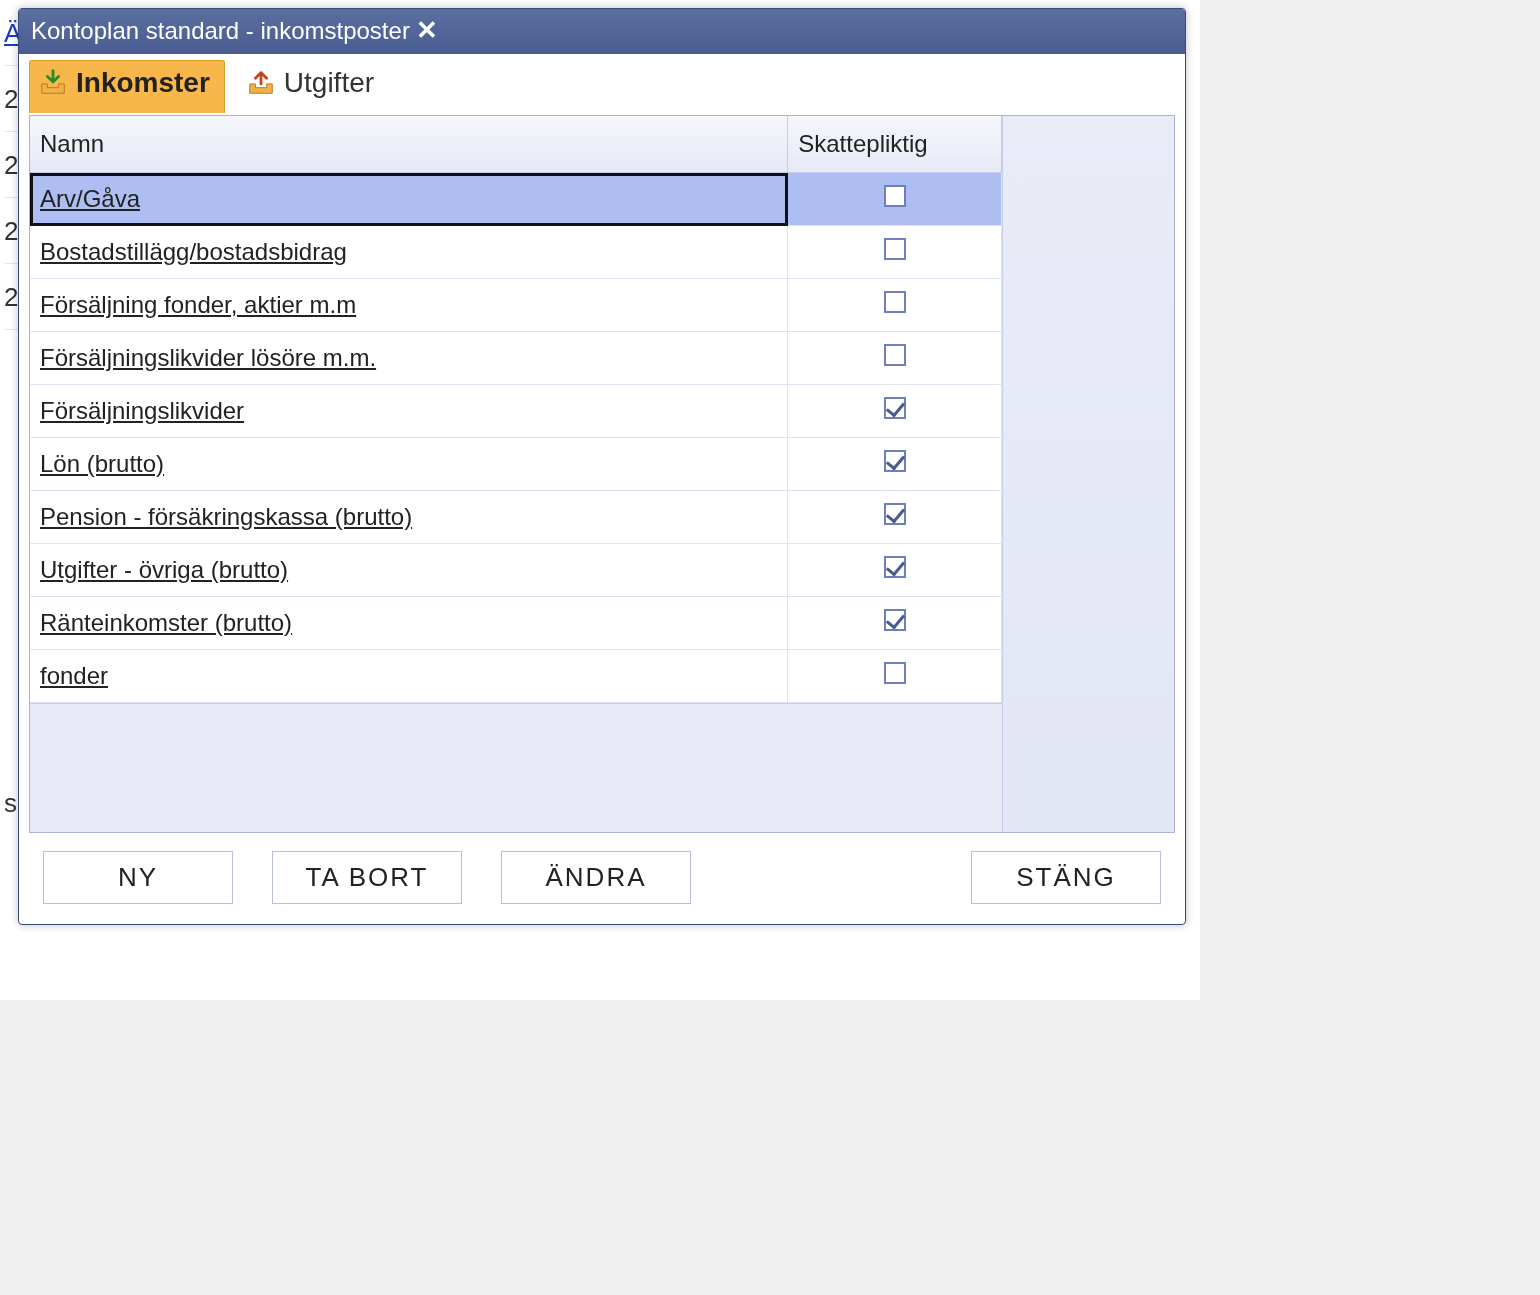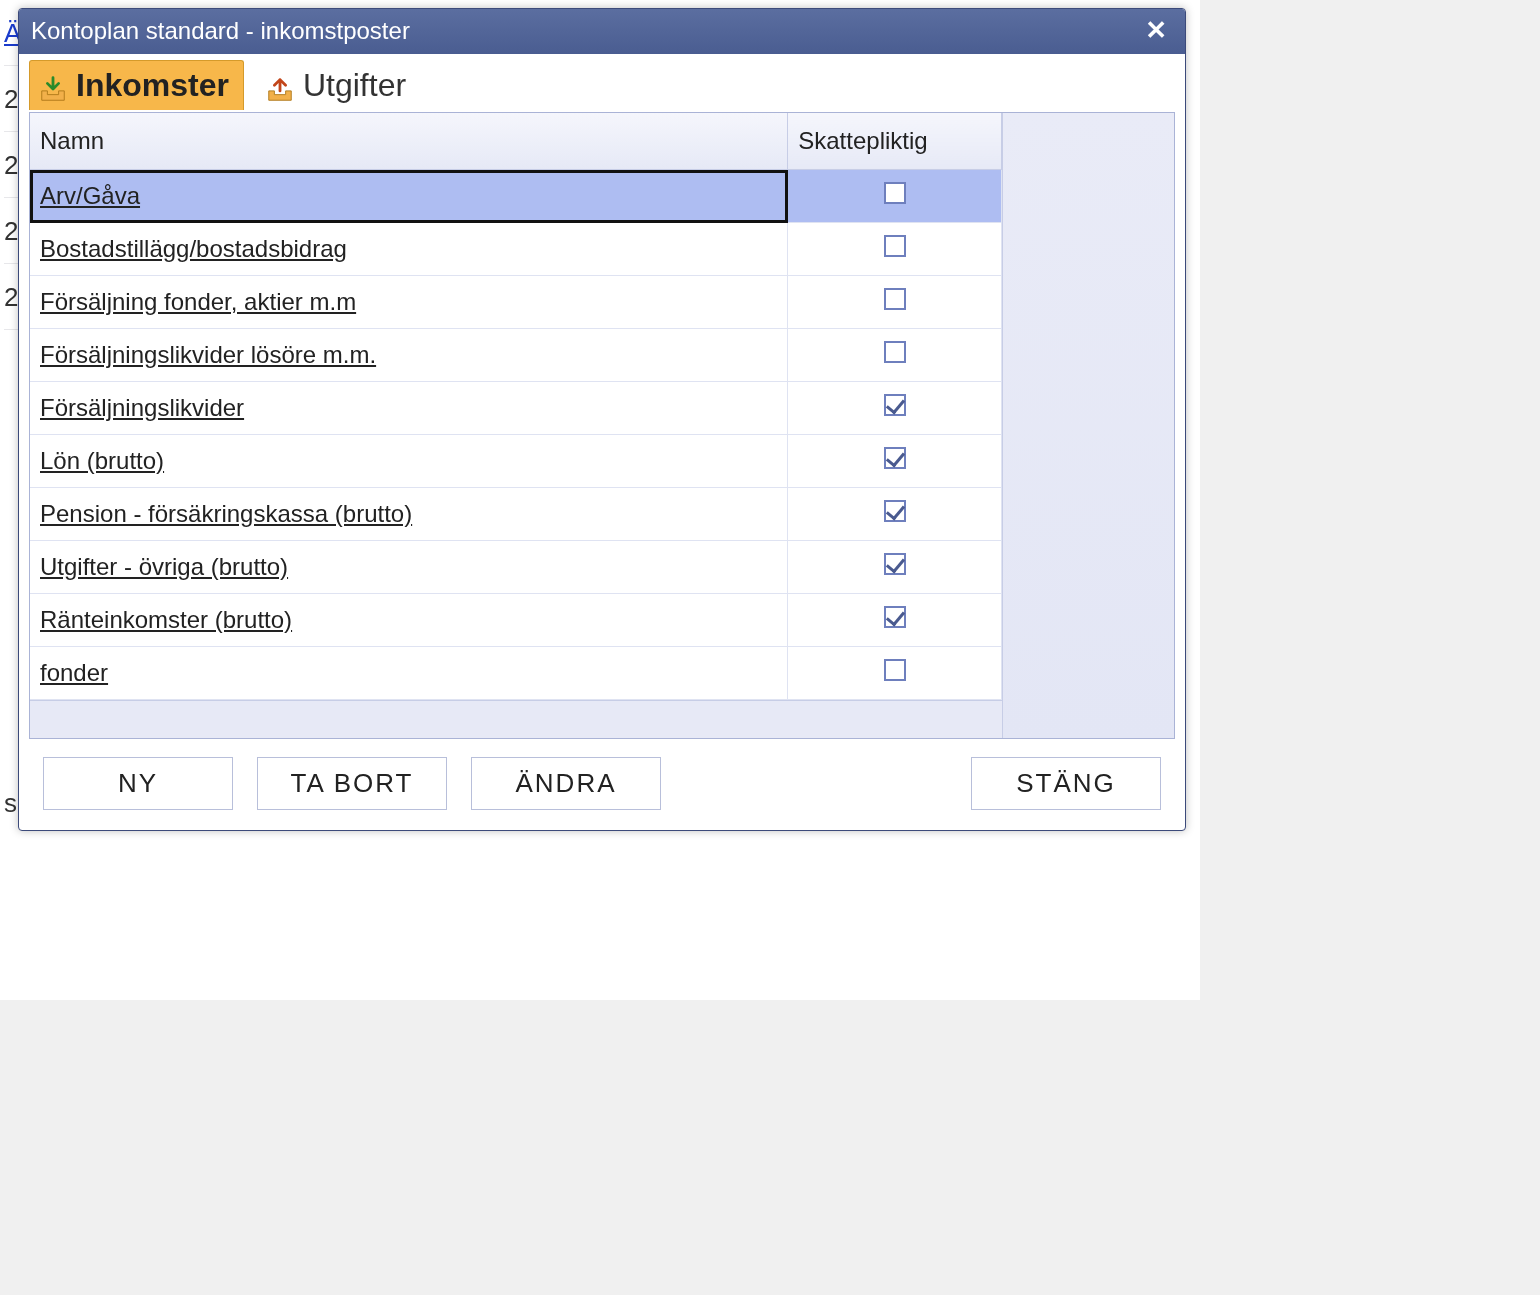--- a/index.html
+++ b/index.html
@@ -31,45 +31,44 @@
     width: 1168px;
     border: 1px solid #3c4a7a;
     background: #ffffff;
     box-shadow: 0 0 8px rgba(0,0,0,0.25);
     border-radius: 4px;
     overflow: hidden;
   }
   .titlebar {
     display: flex;
     align-items: center;
-    justify-content: space-between;
     background: linear-gradient(#5b6ea0, #4a5d91);
     color: #fff;
     padding: 6px 12px 8px 12px;
     font-size: 24px;
   }
   .titlebar .close {
     font-size: 26px;
     font-weight: bold;
     cursor: pointer;
     padding: 0 6px;
   }
   .tabstrip {
     display: flex;
     align-items: flex-end;
     gap: 12px;
     padding: 6px 10px 0 10px;
     background: #ffffff;
   }
   .tab {
     display: flex;
-    align-items: flex-end;
+    align-items: flex-start;
     gap: 8px;
-    font-size: 32px;
-    padding: 6px 14px 6px 8px;
+    font-size: 28px;
+    padding: 6px 14px 14px 8px;
     border: 1px solid transparent;
     border-bottom: none;
     border-top-left-radius: 3px;
     border-top-right-radius: 3px;
     cursor: pointer;
     color: #333;
   }
   .tab.active {
     background: #f7b74a;
     border-color: #d59a2a;
@@ -83,21 +82,21 @@
   .tab .icon svg { width: 30px; height: 30px; }
 
   .body {
     padding: 0 10px 14px 10px;
   }
   .grid-wrapper {
     margin-top: 2px;
     border: 1px solid #aab3d6;
     background: #e7e9f6;
     display: flex;
-    height: 627px;
+    height: 718px;
   }
   .grid-main {
     flex: 1;
     display: flex;
     flex-direction: column;
   }
   .grid-scroll-gutter {
     width: 172px;
     background: linear-gradient(#e9ebf7, #e3e6f5);
     border-left: 1px solid #c7cde6;
@@ -152,21 +151,21 @@
     transform: rotate(40deg);
   }
   .grid-remainder {
     flex: 1;
     background: #e7e9f6;
     border-top: 1px solid #c7cde6;
   }
 
   .buttonbar {
     display: flex;
-    gap: 24px;
+    gap: 39px;
     padding: 18px 14px 6px 14px;
   }
   .buttonbar .spacer { flex: 1; }
   .btn {
     min-width: 190px;
     padding: 10px 18px;
     font-size: 26px;
     letter-spacing: 2px;
     background: #fff;
     border: 1px solid #b8bfda;

